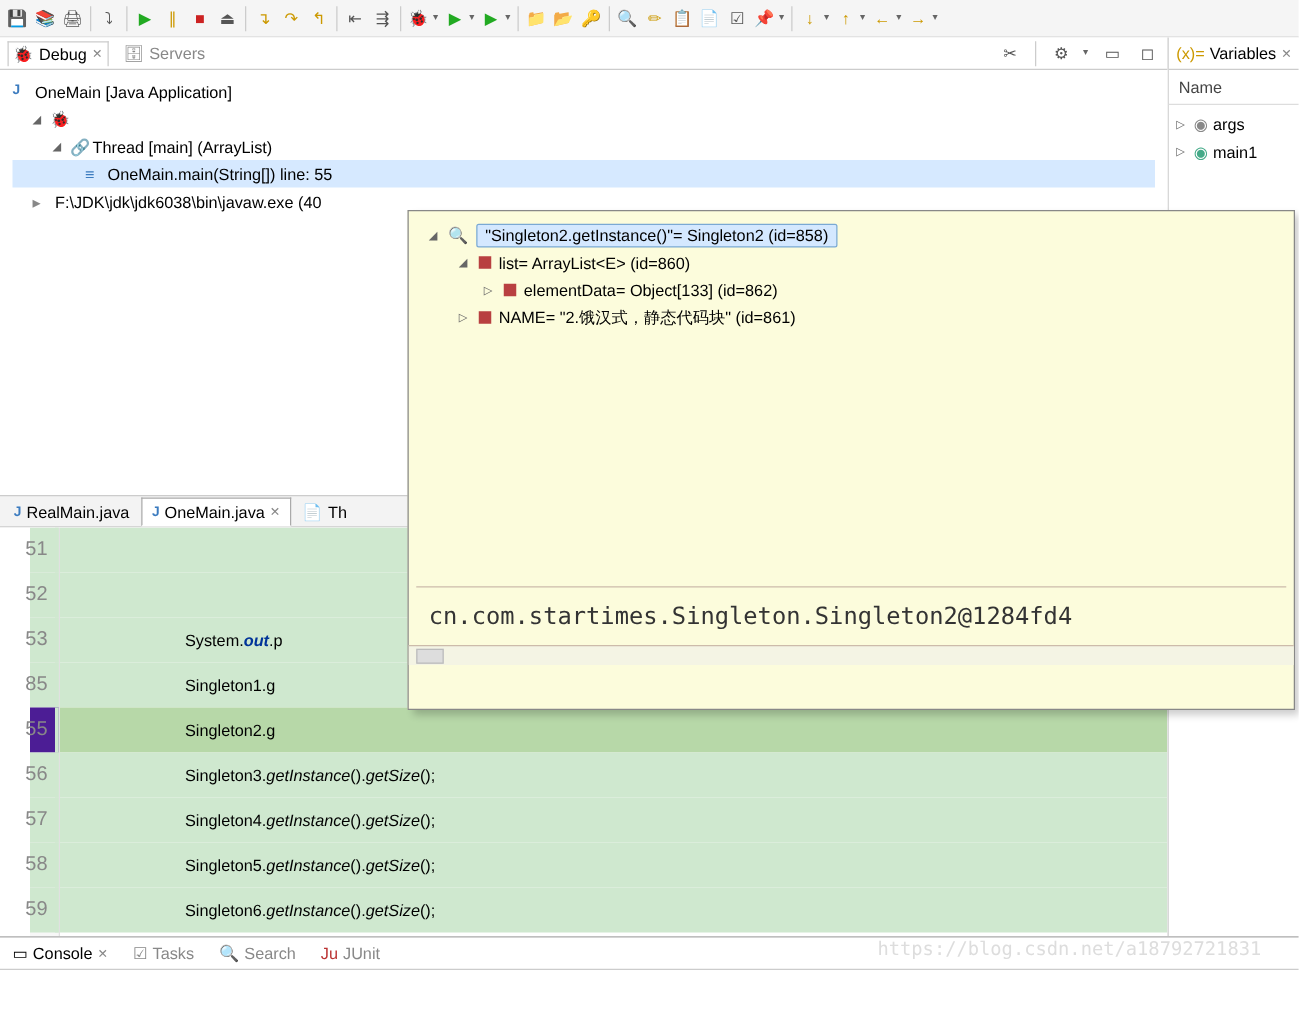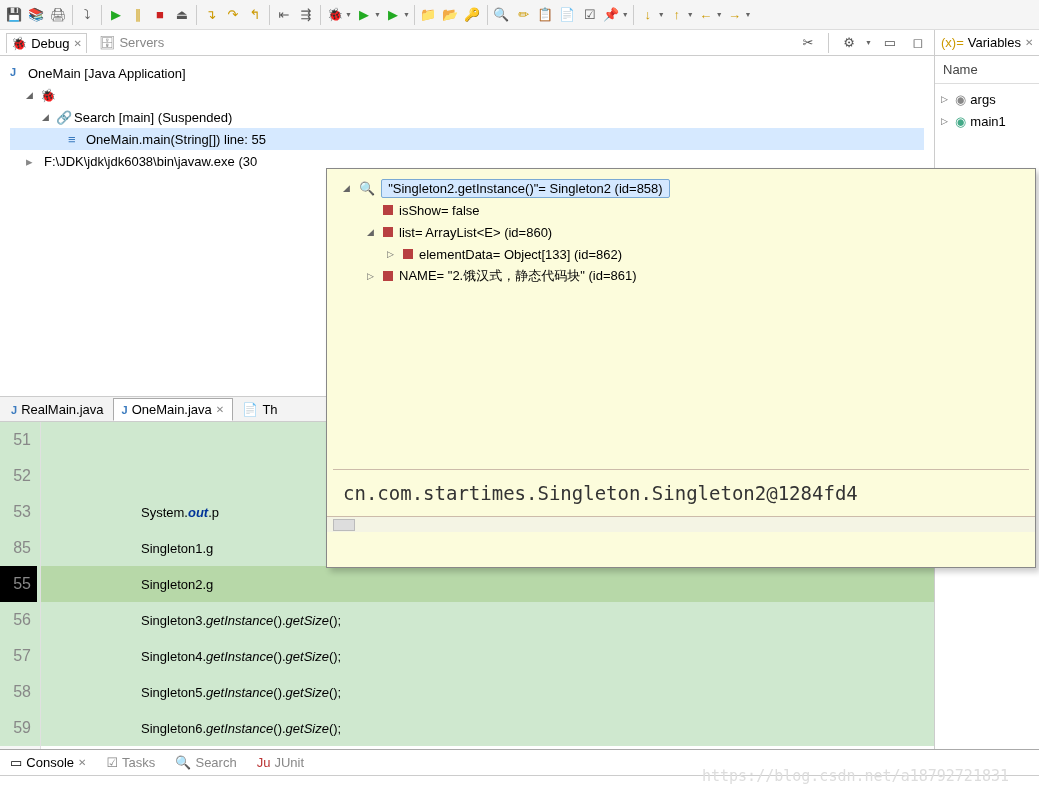--- a/index.html
+++ b/index.html
@@ -27,23 +27,23 @@
 .tree-row.selected { background:#d6e9ff; }
 .tree-toggle { font-size:9px; color:#666; width:10px; }
 
 
 .editor-tabs { height:26px; display:flex; align-items:flex-end; border-top:1px solid #ccc; border-bottom:1px solid #ccc; background:#f3f3f3; padding-left:2px; }
 .editor-tab { padding:3px 8px; display:flex; align-items:center; gap:4px; border:1px solid transparent; cursor:pointer; }
 .editor-tab.active { background:#fff; border:1px solid #aaa; border-bottom:1px solid #fff; }
 
 
 .editor { flex:1; display:flex; background:#fff; overflow:hidden; }
-.gutter { width:41px; background:#f7f7f7; border-right:1px solid #e0e0e0; }
+.gutter { width:24px; background:#f7f7f7; border-right:1px solid #e0e0e0;margin-left:24px; }
 .gutter-line { height:36px; display:flex; align-items:center; justify-content:flex-end; padding-right:6px; color:#888; font-size:16px; background:#cfe8cf; border-right:3px solid #cfe8cf; }
-.gutter-line.current { background:#000000; }
+.gutter-line.current { background:#4c1d95; }
 .code { flex:1; font-family:Consolas,monospace; font-size:21px; }
 .code-line { height:36px; display:flex; align-items:center; padding-left:100px; background:#cfe8cf; white-space:pre; }
 .code-line.current { background:#b7d8a8; }
 .kw-field { font-style:italic; color:#003399; font-weight:bold;text-align:center; }
 .kw-method { font-style:italic; }
 
 
 .popup { position:absolute; left:326px; top:168px; width:710px; height:400px; background:#fcfcdc; border:1px solid #888; box-shadow:4px 4px 6px rgba(0,0,0,.2); z-index:20; }
 .popup-tree { padding:8px 12px; height:300px; font-size:14px; }
 .ptr { display:flex; align-items:center; height:22px; gap:6px; }
@@ -59,21 +59,21 @@
 
 .vars-header { height:26px; display:flex; align-items:center; padding:0 6px; border-bottom:1px solid #ccc; gap:4px; }
 .vars-body { padding:4px 2px; }
 .vars-body .tree-row { padding-left:4px; }
 
 
 .bottom { position:absolute; bottom:0; left:0; right:0; height:58px; border-top:1px solid #aaa; background:#fff; }
 .bottom-tabs { height:26px; display:flex; align-items:center; padding:0 6px; gap:12px; border-bottom:1px solid #ccc; }
 .bottom-status { padding:6px 8px; font-size:14px; color:#333; }
 
-.watermark { position:absolute; right:30px; bottom:22px; color:#ddd; font-size:15px; font-family:monospace; pointer-events:none; }
+.watermark { position:absolute; right:30px; bottom:39px; color:#ddd; font-size:15px; font-family:monospace; pointer-events:none; }
 
 .ico { display:inline-block; width:14px; height:14px; }
 .ico-j { color:#3b7bbf; font-weight:bold; font-size:11px; }
 .ico-dbg { color:#5a8c3a; }
 .ico-thread { color:#d4a040; }
 .ico-frame { color:#3b7bbf; }
 .ico-proc { color:#888; }
 .lens { color:#888; }
 </style>
 </head>
@@ -155,29 +155,29 @@
           <span class="ico ico-j">J</span>
           <span>OneMain [Java Application]</span>
         </div>
         <div class="tree-row" style="padding-left:16px">
           <span class="tree-toggle">◢</span>
           <span class="ico ico-dbg">🐞</span>
         </div>
         <div class="tree-row" style="padding-left:32px">
           <span class="tree-toggle">◢</span>
           <span class="ico ico-thread">🔗</span>
-          <span>Search [main] (Suspended)</span>
+          <span>Thread [main] (ArrayList)</span>
         </div>
         <div class="tree-row selected" style="padding-left:58px">
           <span class="ico ico-frame">≡</span>
           <span>OneMain.main(String[]) line: 55</span>
         </div>
         <div class="tree-row" style="padding-left:16px">
           <span class="ico ico-proc">▸</span>
-          <span>F:\JDK\jdk\jdk6038\bin\javaw.exe (30</span>
+          <span>F:\JDK\jdk\jdk6038\bin\javaw.exe (40</span>
         </div>
       </div>
     </div>
 
     <div class="editor-tabs">
       <span class="editor-tab">
         <span class="ico-j">J</span>
         <span>RealMain.java</span>
       </span>
       <span class="editor-tab active">
@@ -239,24 +239,20 @@
   </div>
 </div>
 
 <div class="popup">
   <div class="popup-tree">
     <div class="ptr" style="padding-left:4px">
       <span class="tree-toggle">◢</span>
       <span class="lens">🔍</span>
       <span class="pill">"Singleton2.getInstance()"= Singleton2  (id=858)</span>
     </div>
-    <div class="ptr" style="padding-left:44px">
-      <span class="field-icon"></span>
-      <span>isShow= false</span>
-    </div>
     <div class="ptr" style="padding-left:28px">
       <span class="tree-toggle">◢</span>
       <span class="field-icon"></span>
       <span>list= ArrayList&lt;E&gt;  (id=860)</span>
     </div>
     <div class="ptr" style="padding-left:48px">
       <span class="tree-toggle">▷</span>
       <span class="field-icon"></span>
       <span>elementData= Object[133]  (id=862)</span>
     </div>

